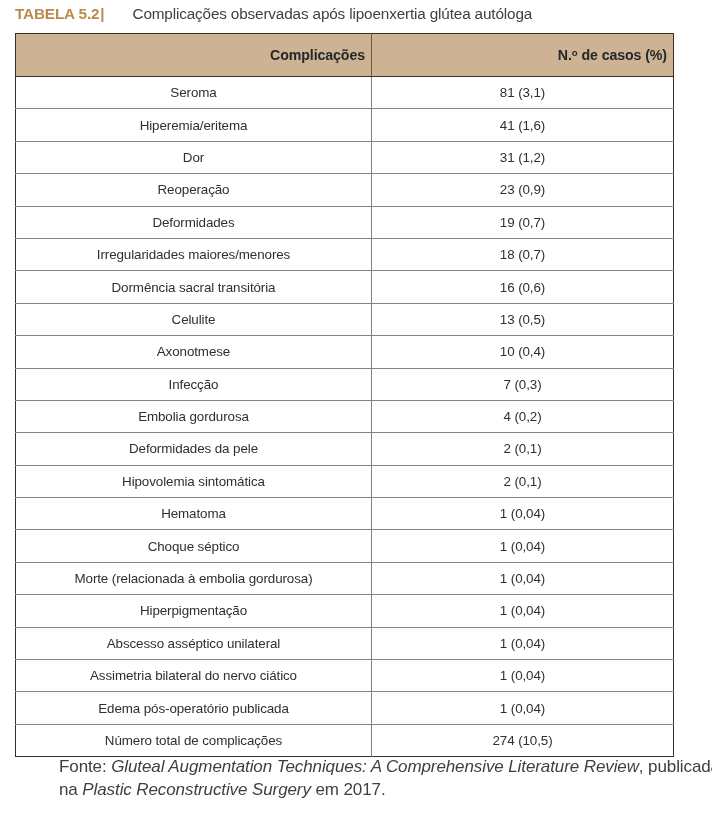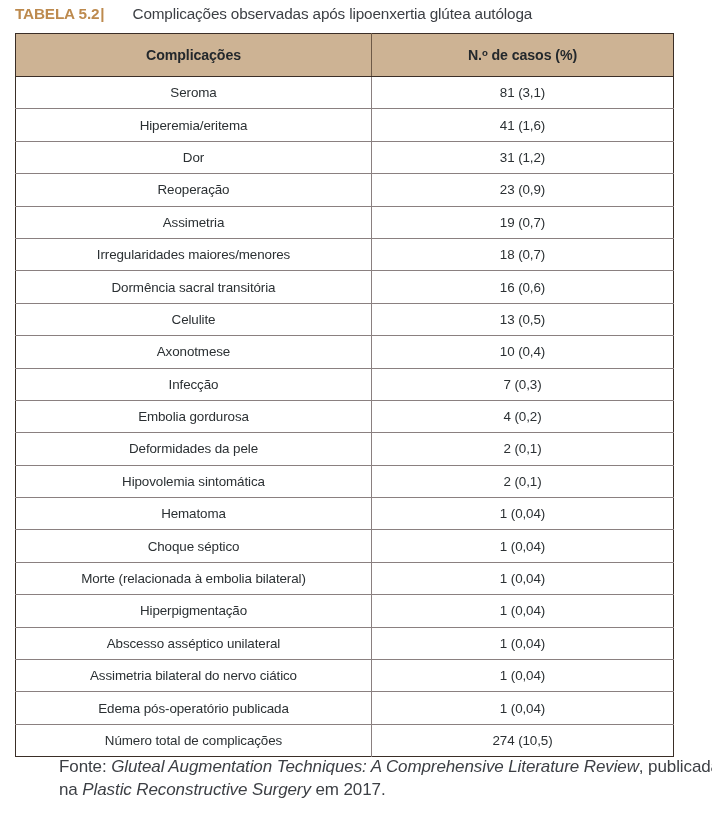--- a/index.html
+++ b/index.html
@@ -64,21 +64,21 @@
   table.data col.c-name { width: 356px; }
   table.data col.c-val  { width: 302px; }
 
   table.data thead th {
     background: #cdb394;
     color: #23282c;
     font-size: 14.2px;
     font-weight: bold;
     letter-spacing: -0.1px;
     height: 42px;
-    text-align: center;
+    text-align: right;
     vertical-align: middle;
     padding: 0 6px;
     border-right: 1.4px solid #6e5a47;
     border-bottom: 1.6px solid #3a2e27;
   }
   table.data thead th:last-child { border-right: none; }
   table.data thead th sup {
     font-size: 0.68em;
     vertical-align: 0.42em;
     line-height: 0;
@@ -147,21 +147,21 @@
           </tr>
           <tr>
             <td>Dor</td>
             <td>31 (1,2)</td>
           </tr>
           <tr>
             <td>Reoperação</td>
             <td>23 (0,9)</td>
           </tr>
           <tr>
-            <td>Assimetria</td>
+            <td>Deformidades</td>
             <td>19 (0,7)</td>
           </tr>
           <tr>
             <td>Irregularidades maiores/menores</td>
             <td>18 (0,7)</td>
           </tr>
           <tr>
             <td>Dormência sacral transitória</td>
             <td>16 (0,6)</td>
           </tr>
@@ -191,21 +191,21 @@
           </tr>
           <tr>
             <td>Hematoma</td>
             <td>1 (0,04)</td>
           </tr>
           <tr>
             <td>Choque séptico</td>
             <td>1 (0,04)</td>
           </tr>
           <tr>
-            <td>Morte (relacionada à embolia bilateral)</td>
+            <td>Morte (relacionada à embolia gordurosa)</td>
             <td>1 (0,04)</td>
           </tr>
           <tr>
             <td>Hiperpigmentação</td>
             <td>1 (0,04)</td>
           </tr>
           <tr>
             <td>Abscesso asséptico unilateral</td>
             <td>1 (0,04)</td>
           </tr>

